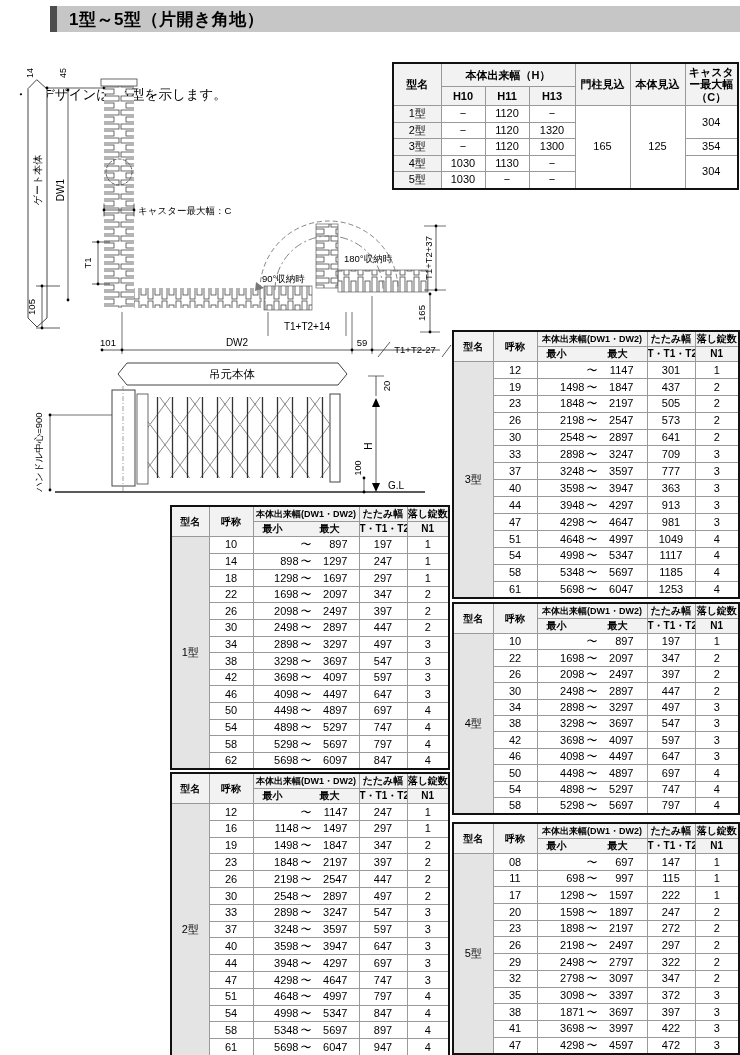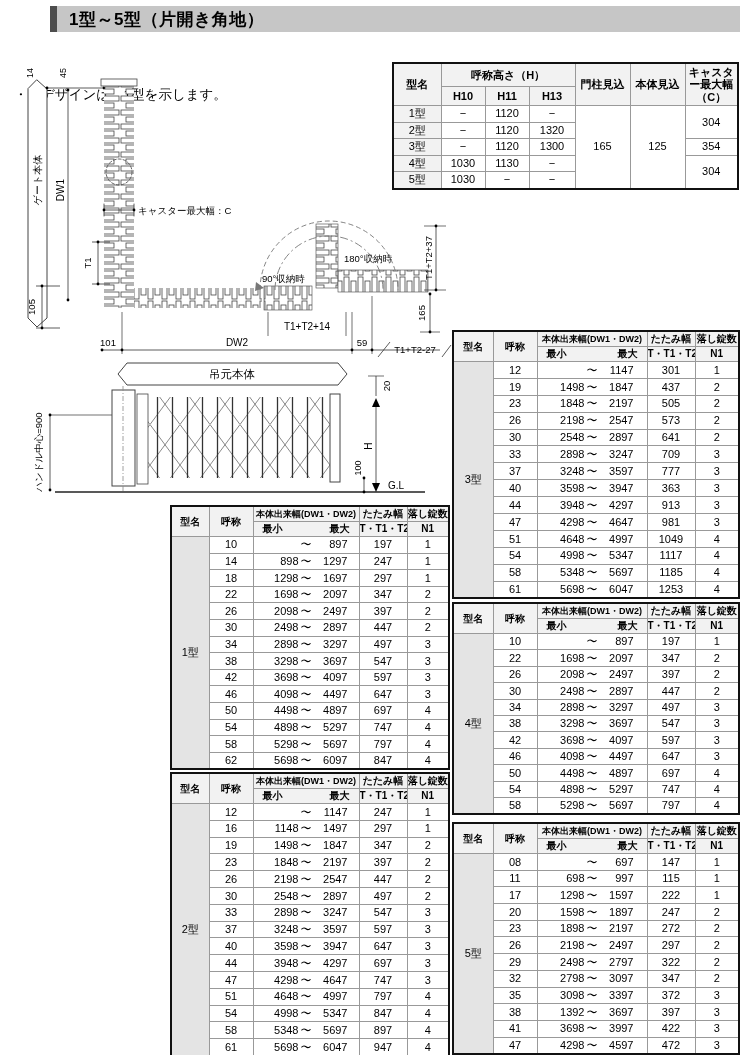--- a/index.html
+++ b/index.html
@@ -27,21 +27,21 @@
   .spec thead tr:last-child th{height:18px;}
   .spec tbody td{height:15.5px;font-size:11px;}
   .caster-h{font-size:11px;white-space:normal;line-height:1.15;}
   .spec .model{background:var(--hdr);}
   
   .size-table{position:absolute;font-size:11px;border:2px solid var(--bdark);background:#fff;}
   .size-table thead{border-bottom:1.5px solid var(--bdark);}
   .size-table thead th{height:14px;font-size:10px;}
   .size-table th.c-width-title{font-size:9px;}
   .size-table th.minmax span.mn-h{float:left;padding-left:9px;}
-  .size-table th.minmax span.mx-h{float:right;padding-right:9px;text-align:center;}
+  .size-table th.minmax span.mx-h{float:right;padding-right:19px;text-align:center;}
   .size-table td.model-cell{background:var(--model);font-size:11px;}
   .size-table td .mn{display:inline-block;width:34px;text-align:right;}
   .size-table td .tl{display:inline-block;width:15px;text-align:center;}
   .size-table td .mx{display:inline-block;width:34px;text-align:right;}
   .st0{left:170px;top:505px;width:278px;} .st0 tbody td{height:15.6px;}
   .st1{left:170px;top:772px;width:278px;} .st1 tbody td{height:15.8px;}
   .st2{left:452px;top:330px;width:286px;} .st2 tbody td{height:15.9px;}
   .st3{left:452px;top:602px;width:286px;} .st3 tbody td{height:15.4px;}
   .st4{left:452px;top:822px;width:286px;} .st4 tbody td{height:15.7px;}
   
@@ -189,21 +189,21 @@
         <col style="width:44px">
         <col style="width:44px">
         <col style="width:46px">
         <col style="width:55px">
         <col style="width:55px">
         <col style="width:53px">
       </colgroup>
     <thead>
       <tr>
         <th rowspan="2">型名</th>
-        <th colspan="3">呼称高さ（H）</th>
+        <th colspan="3">本体出来幅（H）</th>
         <th rowspan="2">門柱見込</th>
         <th rowspan="2">本体見込</th>
         <th rowspan="2" class="caster-h">キャスター最大幅（C）</th>
       </tr>
       <tr>
         <th>H10</th>
         <th>H11</th>
         <th>H13</th>
       </tr>
     </thead>
@@ -766,21 +766,21 @@
           <td class="c-lock">2</td>
         </tr>
         <tr>
           <td class="c-name">35</td>
           <td class="c-width"><span class="mn">3098</span><span class="tl">〜</span><span class="mx">3397</span></td>
           <td class="c-fold">372</td>
           <td class="c-lock">3</td>
         </tr>
         <tr>
           <td class="c-name">38</td>
-          <td class="c-width"><span class="mn">1392</span><span class="tl">〜</span><span class="mx">3697</span></td>
+          <td class="c-width"><span class="mn">1871</span><span class="tl">〜</span><span class="mx">3697</span></td>
           <td class="c-fold">397</td>
           <td class="c-lock">3</td>
         </tr>
         <tr>
           <td class="c-name">41</td>
           <td class="c-width"><span class="mn">3698</span><span class="tl">〜</span><span class="mx">3997</span></td>
           <td class="c-fold">422</td>
           <td class="c-lock">3</td>
         </tr>
         <tr>

